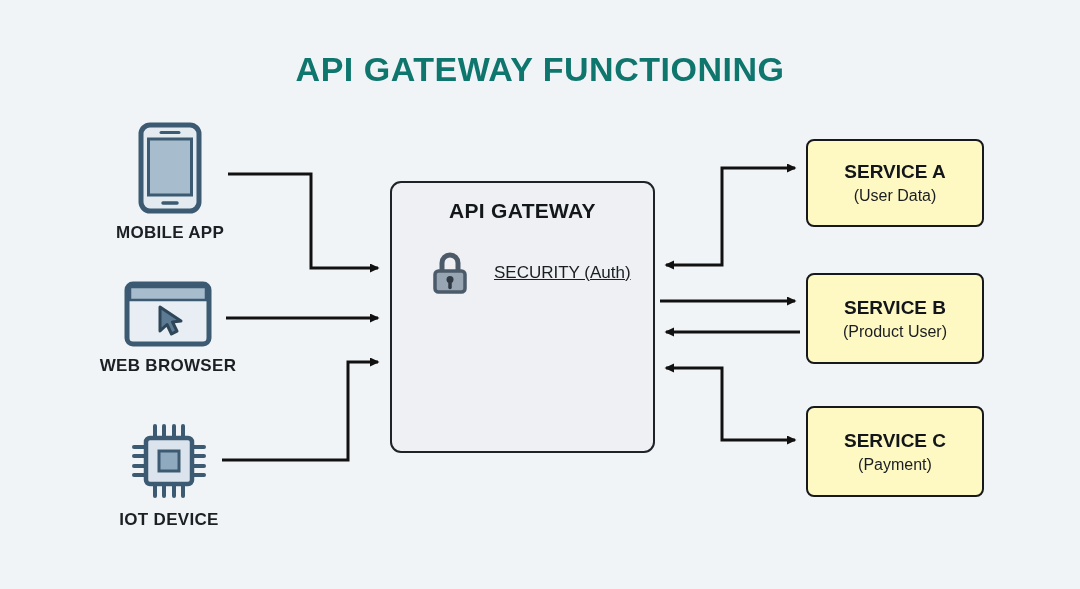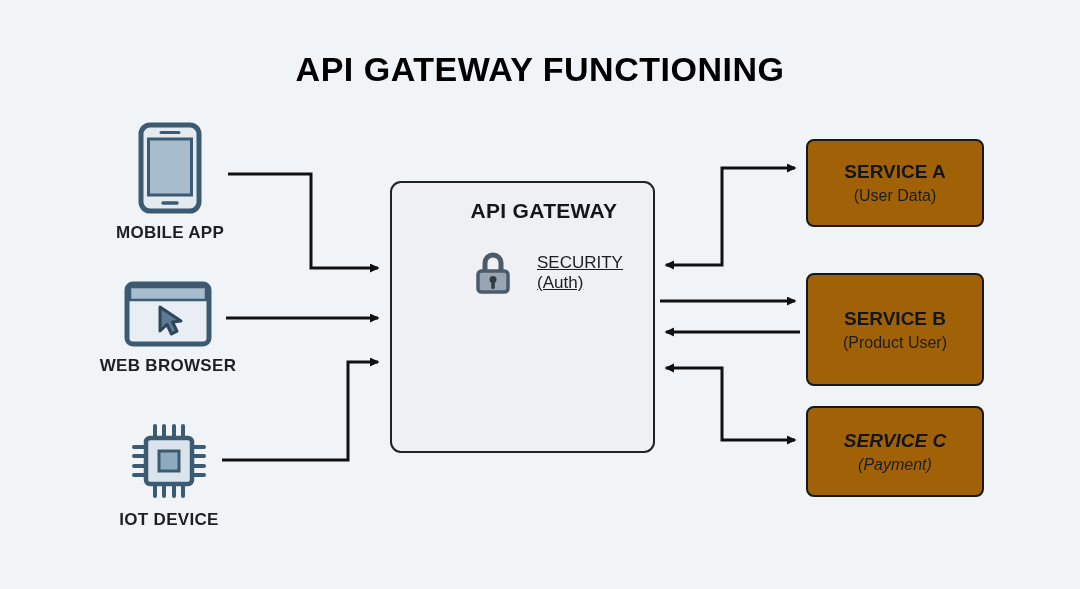--- a/index.html
+++ b/index.html
@@ -10,60 +10,59 @@
   .canvas{
     position:relative;
     width:1080px;height:589px;
     background:#f0f4f7;
     overflow:hidden;
   }
   .diagram-title{
     position:absolute;top:50px;left:0;width:100%;
     text-align:center;
     font-size:34px;font-weight:800;letter-spacing:.5px;
-    color:#000000;margin:0;
+    color:#0f766e;margin:0;
   }
   .arrows{position:absolute;left:0;top:0;width:1080px;height:589px;pointer-events:none;}
 
   
   .client{position:absolute;display:flex;flex-direction:column;align-items:center;}
   .client-mobile{left:95px;top:122px;width:150px;}
   .client-browser{left:88px;top:281px;width:160px;}
   .client-iot{left:90px;top:421px;width:158px;justify-content:center;}
   .client-label{margin-top:9px;font-size:17px;font-weight:700;color:#1c1f23;letter-spacing:.3px;}
 
   
   .gateway{
     position:absolute;left:390px;top:181px;width:265px;height:272px;
     background:#eef0f3;border:2.5px solid #1f2226;border-radius:11px;
     box-sizing:border-box;
-    padding-left:43px;
   }
   .gateway-title{
     margin:16px 0 0;text-align:center;
     font-size:21px;font-weight:800;color:#14171a;letter-spacing:.3px;
   }
   .gateway-features{margin-top:16px;}
   .feature-row{
     height:67px;display:flex;align-items:center;
     padding-left:34px;gap:20px;
   }
   .feature-icon{width:48px;display:flex;justify-content:center;align-items:center;flex:0 0 48px;}
   .feature-label{font-size:17px;font-weight:500;color:#1a1d21;text-decoration:underline;}
 
   
   .service{
     position:absolute;left:806px;width:178px;
-    background:#a16207;border:2px solid #16181b;border-radius:8px;
+    background:#fef9c3;border:2px solid #16181b;border-radius:8px;
     box-sizing:border-box;
     display:flex;flex-direction:column;align-items:center;justify-content:center;
   }
   .service-a{top:139px;height:88px;}
-  .service-b{top:273px;height:113px;}
-  .service-c{top:406px;height:91px;font-style:italic;}
+  .service-b{top:273px;height:91px;}
+  .service-c{top:406px;height:91px;}
   .service-name{font-size:19px;font-weight:800;color:#121519;}
   .service-detail{font-size:16px;font-weight:400;color:#1a1d21;margin-top:4px;}
 </style>
 </head>
 <body>
 
 <div class="canvas">
 
   <h1 class="diagram-title">API GATEWAY FUNCTIONING</h1>
 

